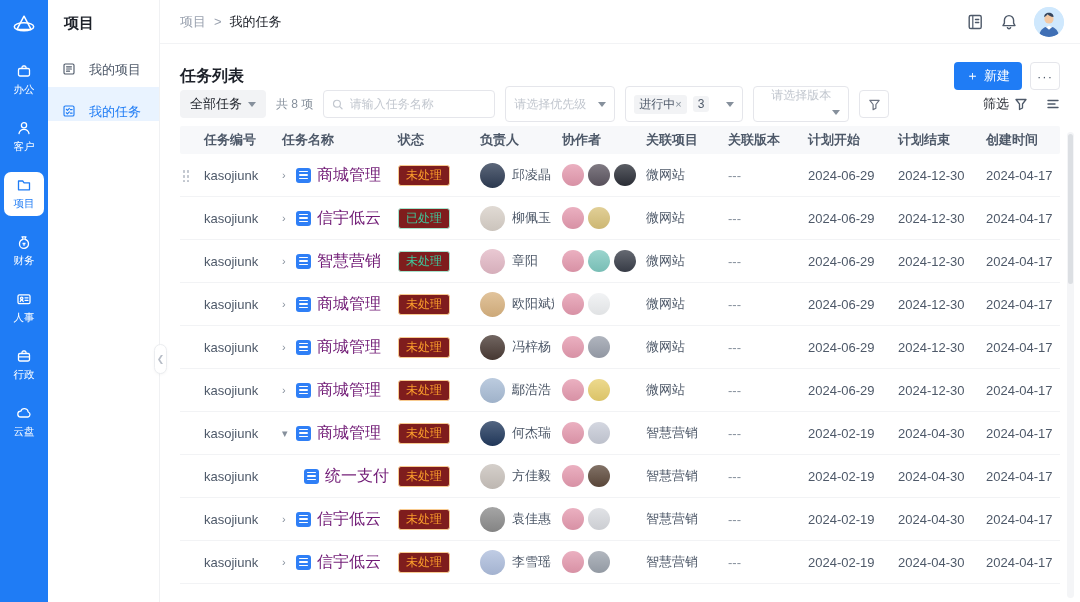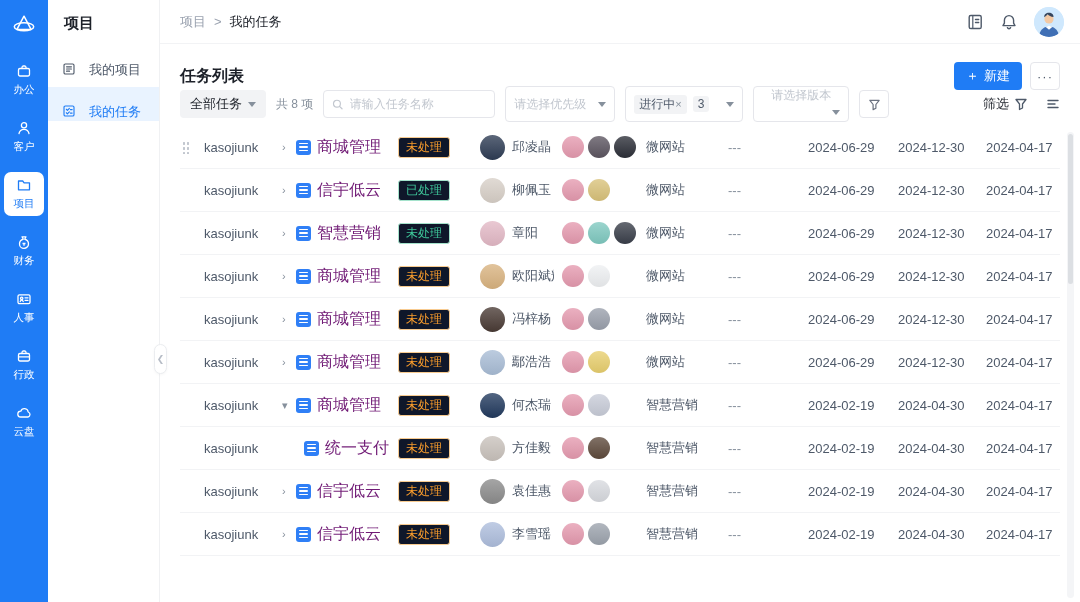--- a/index.html
+++ b/index.html
@@ -75,21 +75,21 @@
   .trow { height:43px; border-bottom:1px solid #f2f3f5; cursor:pointer; }
   .txt { font-size:13px; color:#4e5969; }
   .drag-dots { width:8px; height:13px;
     background-image:radial-gradient(circle, #c2c7cf 1.1px, transparent 1.3px);
     background-size:4px 5px; }
   .expander { width:14px; font-size:11px; color:#86909c; flex:0 0 14px; text-align:left; }
   .doc-ico { width:15px; height:15px; border-radius:3px; background:#2f7ff6; flex:0 0 15px;
     display:flex; flex-direction:column; justify-content:center; gap:2px; padding:0 3px; margin-right:6px; }
   .doc-ico i { display:block; height:1.5px; background:#fff; border-radius:1px; }
   .tname { font-size:16px; color:#701a75; }
-  .badge { font-size:12px; padding:1px 7px; border-radius:3px; border:1px solid; background:#0f172a; }
+  .badge { font-size:12px; padding:1px 7px; border-radius:3px; border:1px solid; background:#7f1d1d; }
   .badge.orange { color:#fa9d2c; border-color:#f8cb90; }
   .badge.green { color:#3fc79a; border-color:#a5e3cc; }
   .owner-av { width:25px; height:25px; border-radius:50%; flex:0 0 25px; margin-right:7px;
     background-image:linear-gradient(rgba(255,255,255,.22), rgba(0,0,0,.06)); }
   .co-av { width:22px; height:22px; border-radius:50%; flex:0 0 22px; margin-right:4px;
     background-image:linear-gradient(rgba(255,255,255,.22), rgba(0,0,0,.06)); }
   .dim { color:#86909c; }
 
   
   .collapse-tab { position:absolute; left:154px; top:344px; width:13px; height:30px; background:#fff;
@@ -272,20 +272,33 @@
           </span>
           <span class="cols-ico">
             <svg viewBox="0 0 14 14" fill="none" stroke="#4e5969" stroke-width="1.4" stroke-linecap="round">
               <path d="M2 3.5h10M2 7h7M2 10.5h10"></path>
             </svg>
           </span>
         </div>
       </div>
 
       <div class="table">
+        <div class="thead" id="thead">
+            <div class="cell c-handle"></div>
+            <div class="cell">任务编号</div>
+            <div class="cell">任务名称</div>
+            <div class="cell">状态</div>
+            <div class="cell">负责人</div>
+            <div class="cell">协作者</div>
+            <div class="cell">关联项目</div>
+            <div class="cell">关联版本</div>
+            <div class="cell">计划开始</div>
+            <div class="cell">计划结束</div>
+            <div class="cell">创建时间</div>
+          </div>
         <div id="tbody">
             <div class="trow">
               <div class="cell c-handle">
                 <span class="drag-dots"></span>
               </div>
               <div class="cell">
                 <span class="txt">kasojiunk</span>
               </div>
               <div class="cell">
                 <span class="expander">›</span>

